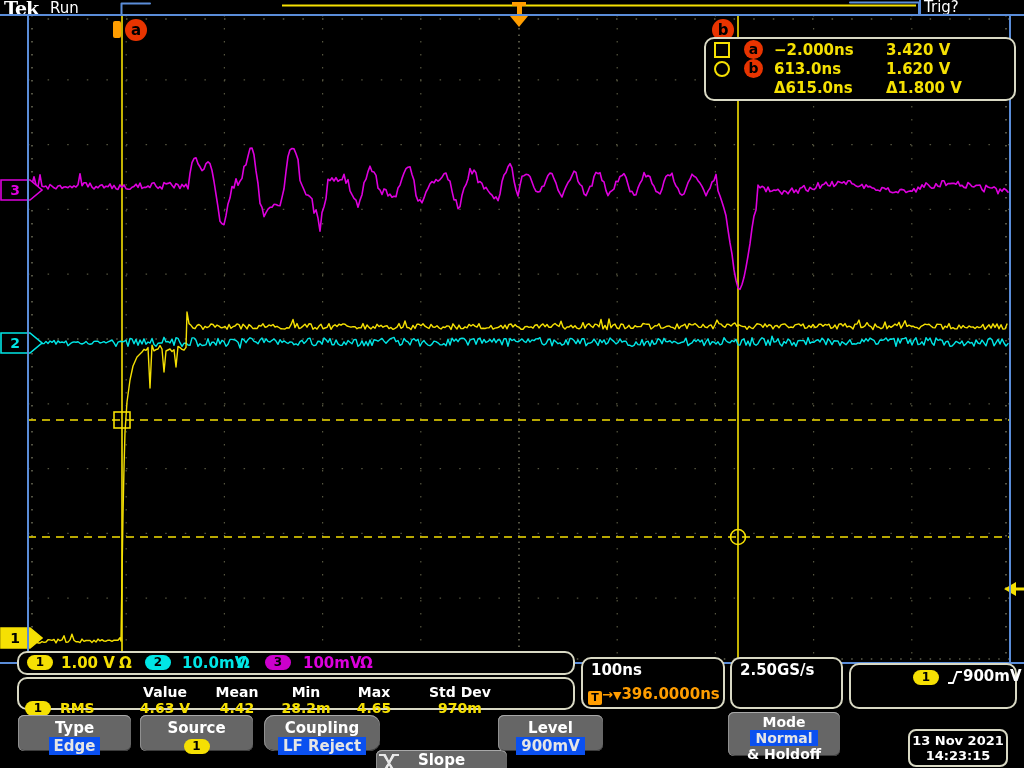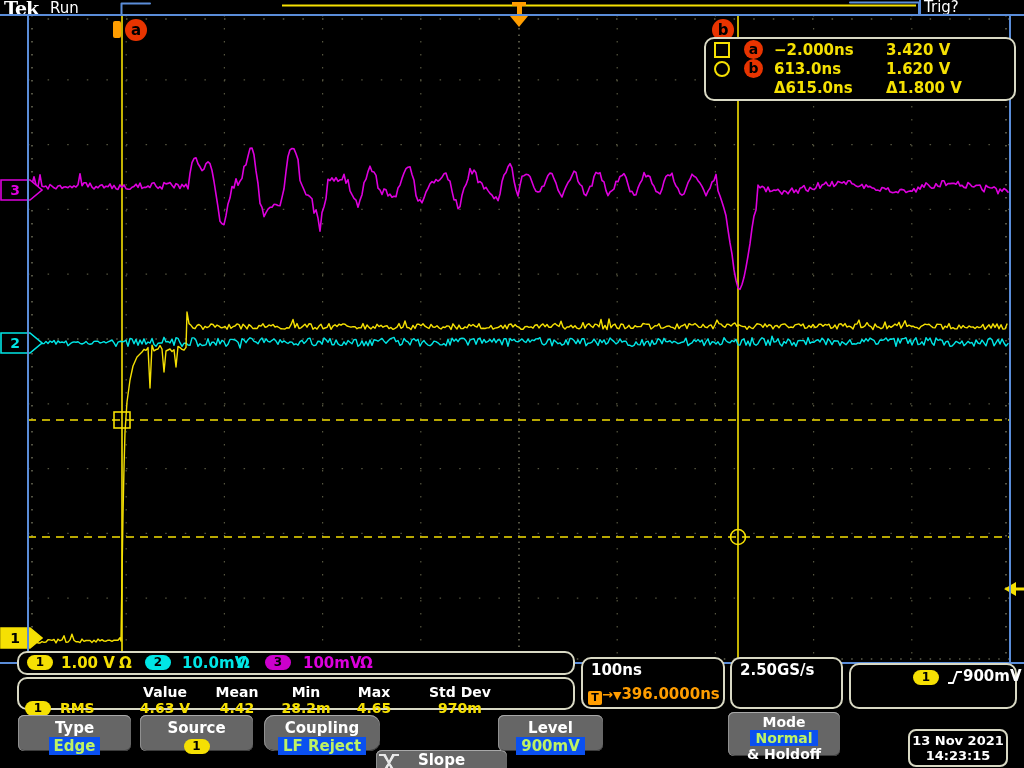--- a/index.html
+++ b/index.html
@@ -18,21 +18,21 @@
           border:2px solid #d9d9c4;border-radius:10px;box-sizing:border-box;
           display:grid;grid-template-columns:30px 30px 112px 134px;grid-auto-rows:19px;
           align-items:center;padding:1px 0 0 8px;font-size:15px;color:#f5e003;}
   .curbox .r{text-align:left;}
   .sqicon{width:12px;height:12px;border:2px solid #f5e003;display:inline-block;}
   .circicon{width:12px;height:12px;border:2px solid #f5e003;border-radius:50%;display:inline-block;}
   .mbtn{position:absolute;top:715px;height:36px;background:#666;border-radius:6px;
         box-shadow:inset 0 1px 0 #a9a9a9, inset 1px 0 0 #909090, inset 0 -1px 0 #3c3c3c;
         color:#fff;text-align:center;font-size:15px;}
   .mbtn .t{margin-top:4px;}
-  .hl{display:inline-block;background:#0a50f0;color:#bef264;padding:0 5px;}
+  .hl{display:inline-block;background:#0a50f0;color:#e5e5e5;padding:0 5px;}
   .hdr{font-size:14px;color:#fff;}
   .meas-grid{display:grid;grid-template-columns:110px 72px 72px 66px 70px 102px;font-size:14px;}
   .meas-grid span{text-align:center;}
   .tek{font-family:"DejaVu Serif","Liberation Serif",serif;font-size:19px;color:#fff;letter-spacing:-1px;}
 </style>
 </head>
 <body>
 
 <div id="stage">
 

